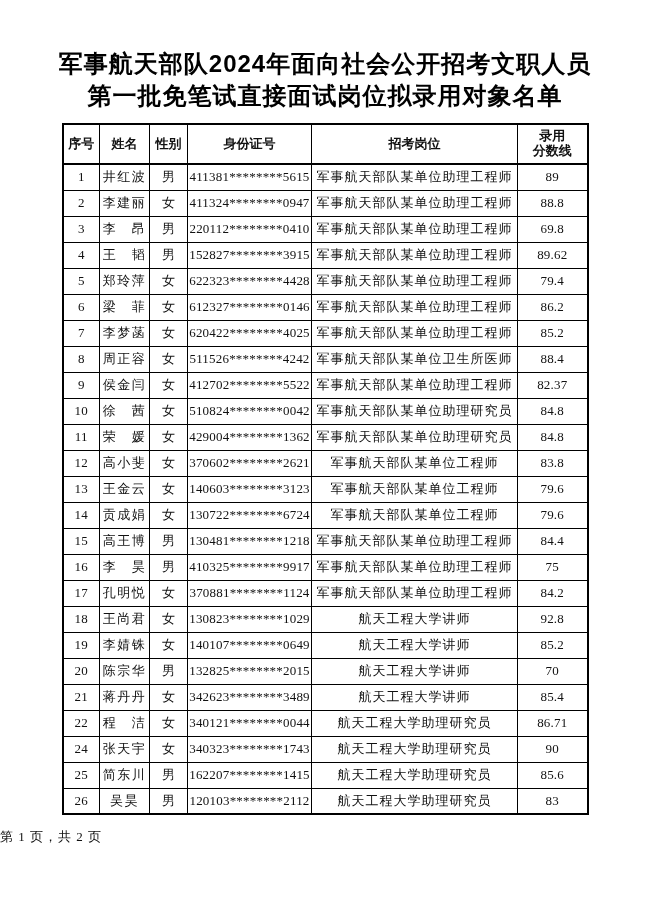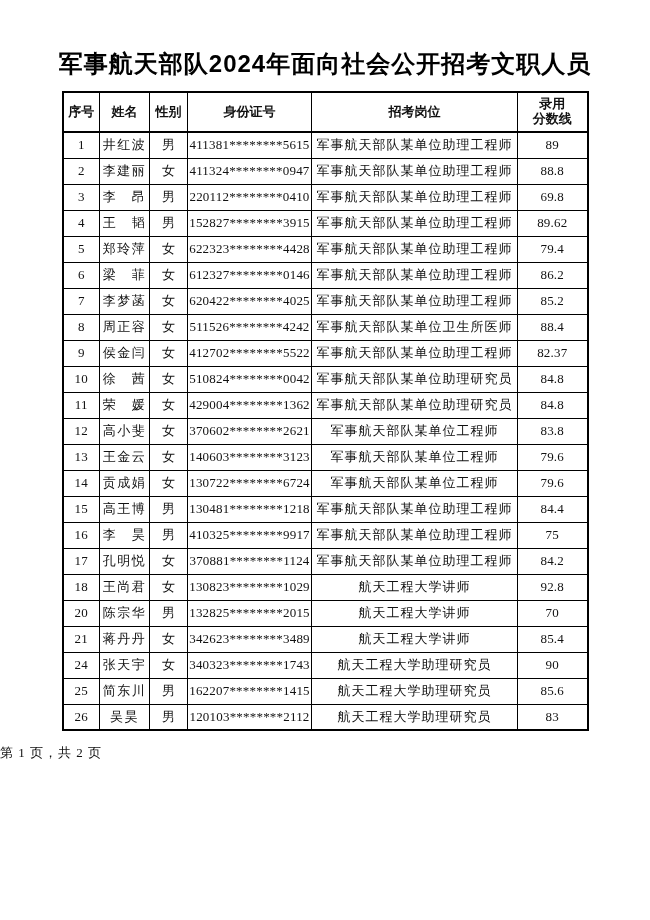--- a/index.html
+++ b/index.html
@@ -74,20 +74,21 @@
     color: #111;
   }
 </style>
 </head>
 <body>
 
 <div class="page">
 
   <div class="title">
     <div>军事航天部队2024年面向社会公开招考文职人员</div>
+    <div>第一批免笔试直接面试岗位拟录用对象名单</div>
   </div>
 
   <table class="roster">
     <colgroup>
       <col class="c0">
         <col class="c1">
         <col class="c2">
         <col class="c3">
         <col class="c4">
         <col class="c5">
@@ -244,36 +245,52 @@
         </tr>
         <tr>
           <td class="c0">18</td>
           <td class="c1">王尚君</td>
           <td class="c2">女</td>
           <td class="c3">130823********1029</td>
           <td class="c4">航天工程大学讲师</td>
           <td class="c5">92.8</td>
         </tr>
         <tr>
+          <td class="c0">19</td>
+          <td class="c1">李婧铢</td>
+          <td class="c2">女</td>
+          <td class="c3">140107********0649</td>
+          <td class="c4">航天工程大学讲师</td>
+          <td class="c5">85.2</td>
+        </tr>
+        <tr>
           <td class="c0">20</td>
           <td class="c1">陈宗华</td>
           <td class="c2">男</td>
           <td class="c3">132825********2015</td>
           <td class="c4">航天工程大学讲师</td>
           <td class="c5">70</td>
         </tr>
         <tr>
           <td class="c0">21</td>
           <td class="c1">蒋丹丹</td>
           <td class="c2">女</td>
           <td class="c3">342623********3489</td>
           <td class="c4">航天工程大学讲师</td>
           <td class="c5">85.4</td>
         </tr>
         <tr>
+          <td class="c0">22</td>
+          <td class="c1">程　洁</td>
+          <td class="c2">女</td>
+          <td class="c3">340121********0044</td>
+          <td class="c4">航天工程大学助理研究员</td>
+          <td class="c5">86.71</td>
+        </tr>
+        <tr>
           <td class="c0">24</td>
           <td class="c1">张天宇</td>
           <td class="c2">女</td>
           <td class="c3">340323********1743</td>
           <td class="c4">航天工程大学助理研究员</td>
           <td class="c5">90</td>
         </tr>
         <tr>
           <td class="c0">25</td>
           <td class="c1">简东川</td>

